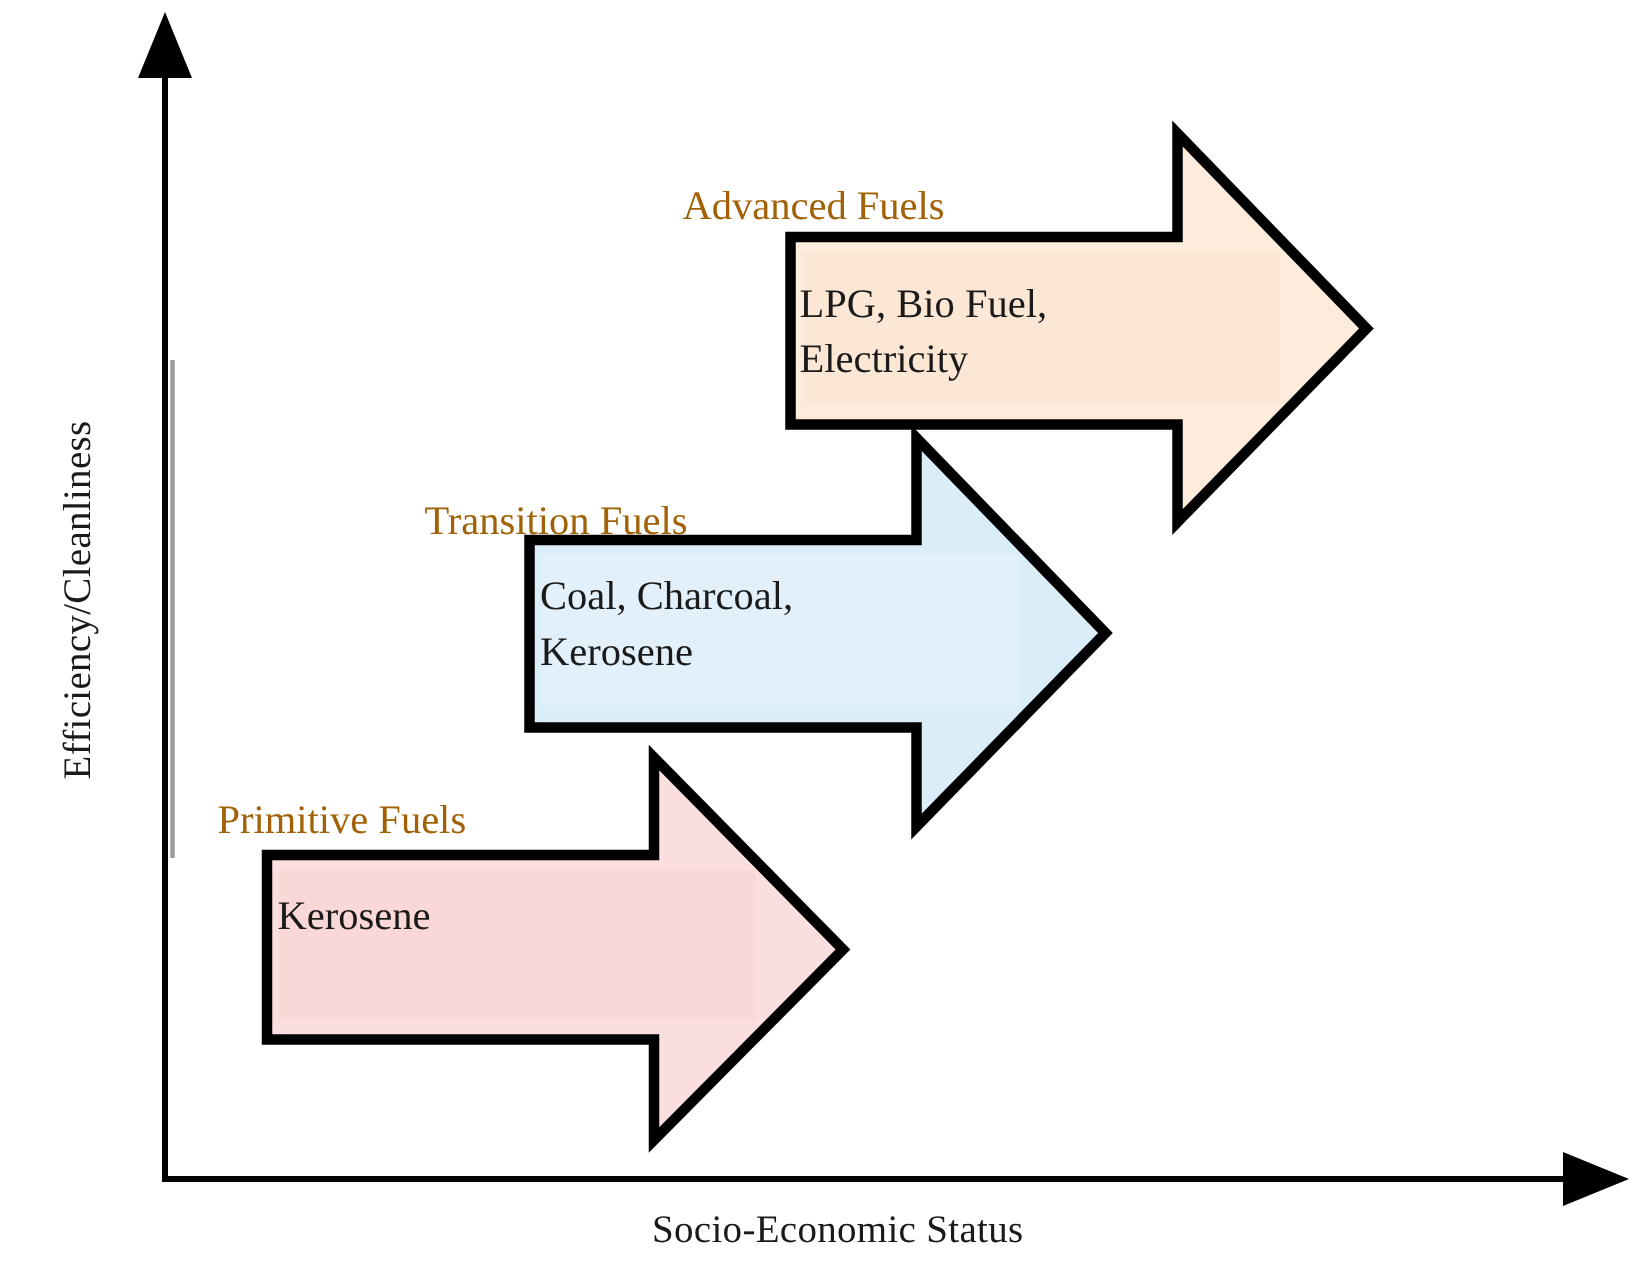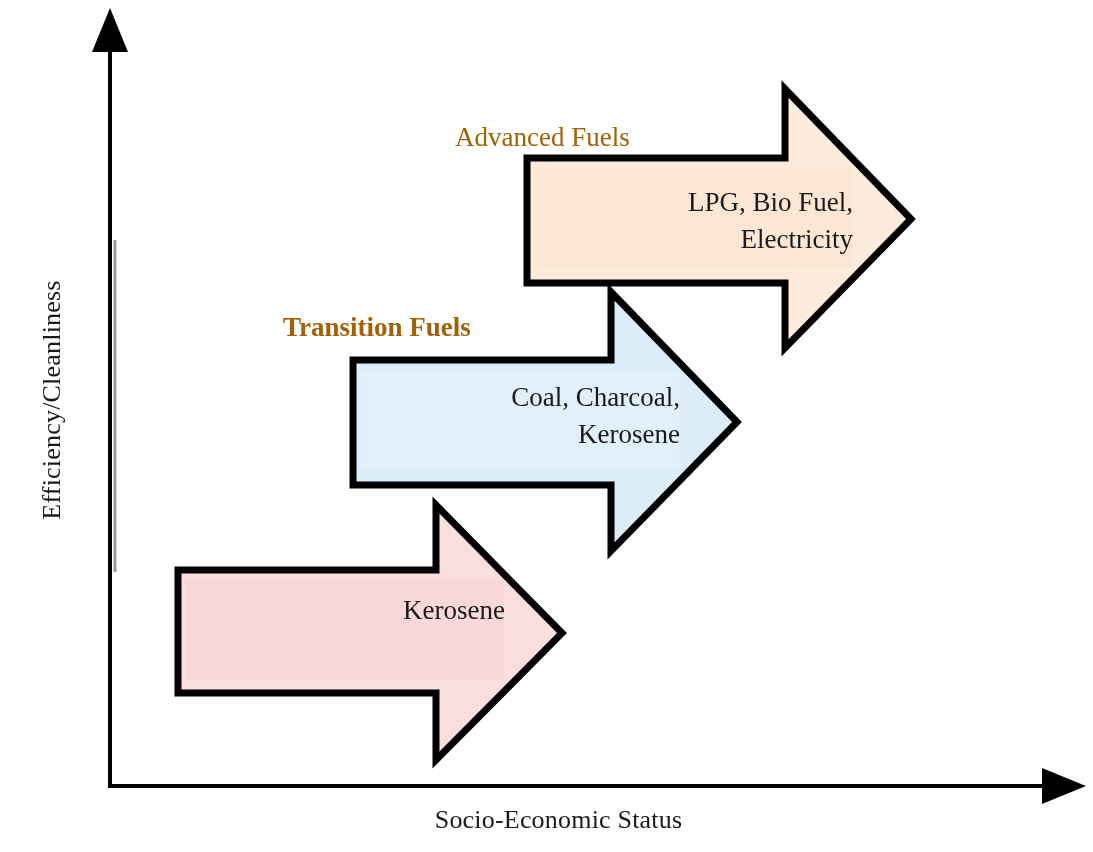--- a/index.html
+++ b/index.html
@@ -73,25 +73,25 @@
     color: #a16207;
     font-size: 27px;
     white-space: nowrap;
     font-family: "Liberation Serif", "DejaVu Serif", serif;
   }
   .tier-body {
     position: absolute;
     color: #1a1a1a;
     font-size: 27px;
     line-height: 1.38;
-    text-align: right;
+    text-align: left;
     font-family: "Liberation Serif", "DejaVu Serif", serif;
   }
   #title-primitive  { left: 145px; top: 531px; }
-  #title-transition { left: 283px; top: 312px; font-weight: bold; }
+  #title-transition { left: 283px; top: 332px; }
   #title-advanced   { left: 455px; top: 122px; }
 
   #body-primitive   { left: 185px; top: 592px; width: 320px; }
   #body-transition  { left: 360px; top: 379px; width: 320px; }
   #body-advanced    { left: 533px; top: 184px; width: 320px; }
 </style>
 </head>
 <body>
 
 <div id="figure">
@@ -122,20 +122,21 @@
     <g>
       <polygon class="arrow-shape" points="527,158 785,158 785,89 911,219 785,348 785,283 527,283" fill="#FDEBDC"></polygon>
       <rect class="arrow-inner" x="535" y="168" width="318" height="100" fill="#FBE3D0"></rect>
     </g>
 
   </svg>
 
   <div class="axis-label" id="ylabel">Efficiency/Cleanliness</div>
   <div class="axis-label" id="xlabel">Socio-Economic Status</div>
 
+  <div class="tier-title" id="title-primitive">Primitive Fuels</div>
   <div class="tier-title" id="title-transition">Transition Fuels</div>
   <div class="tier-title" id="title-advanced">Advanced Fuels</div>
 
   <div class="tier-body" id="body-primitive">Kerosene</div>
   <div class="tier-body" id="body-transition">Coal, Charcoal,<br>Kerosene</div>
   <div class="tier-body" id="body-advanced">LPG, Bio Fuel,<br>Electricity</div>
 
 </div>
 
 </body></html>

